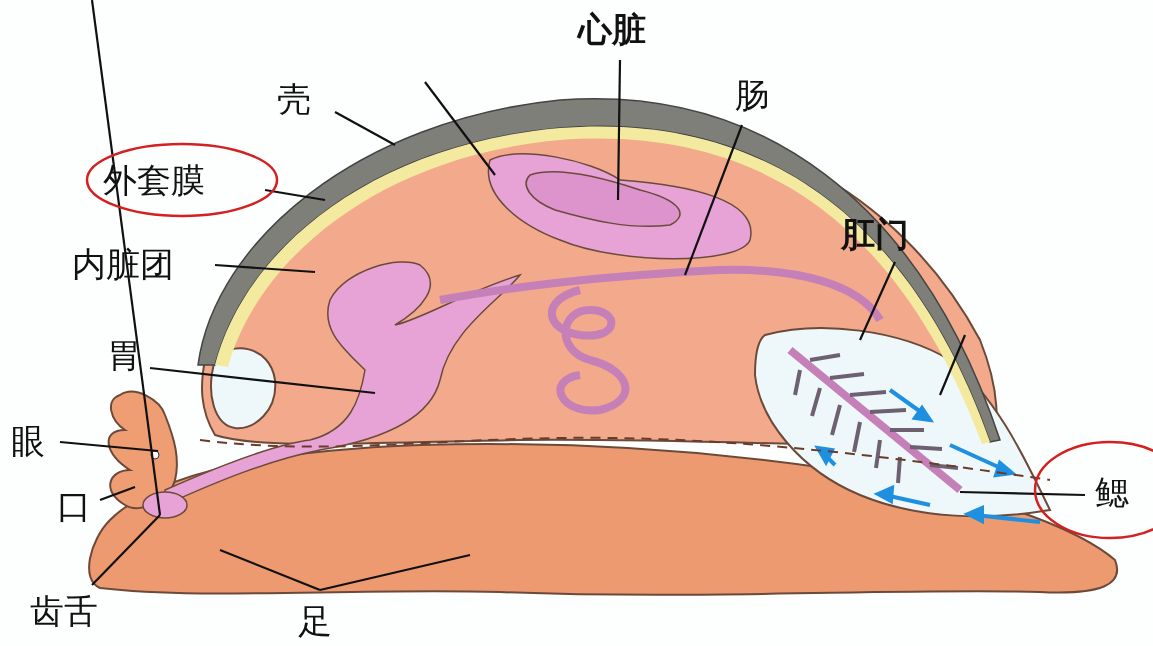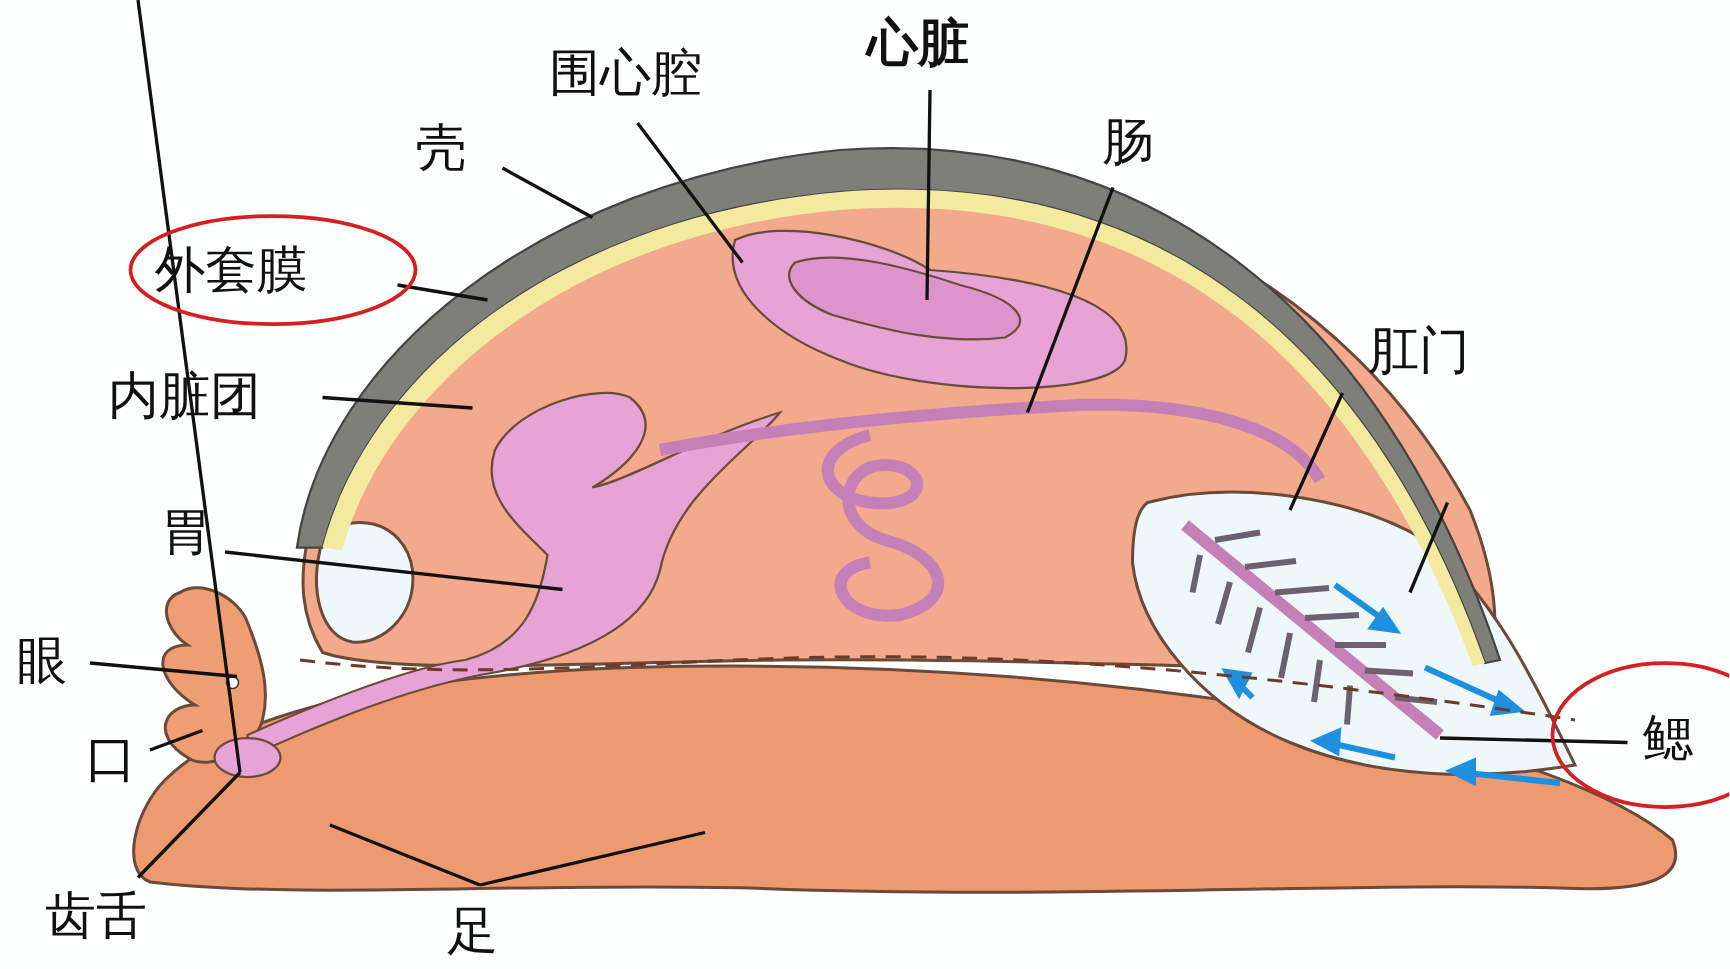--- a/index.html
+++ b/index.html
@@ -84,18 +84,17 @@
   </svg>
 
   <div class="label" style="left:277px;top:82px;">壳</div>
   <div class="label" style="left:72px;top:247px;">内脏团</div>
   <div class="label" style="left:103px;top:163px;">外套膜</div>
   <div class="label" style="left:107px;top:338px;">胃</div>
   <div class="label" style="left:11px;top:424px;">眼</div>
   <div class="label" style="left:57px;top:489px;">口</div>
   <div class="label" style="left:30px;top:594px;">齿舌</div>
   <div class="label" style="left:298px;top:604px;">足</div>
-  <div class="label" style="left:366px;top:32px;">围心腔</div>
   <div class="label" style="left:578px;top:12px;font-weight:bold;">心脏</div>
   <div class="label" style="left:735px;top:78px;">肠</div>
-  <div class="label" style="left:912px;top:217px;">肛门</div>
+  <div class="label" style="left:841px;top:217px;font-weight:bold;">肛门</div>
   <div class="label" style="left:1095px;top:475px;">鳃</div>
 </div>
 
 </body></html>

